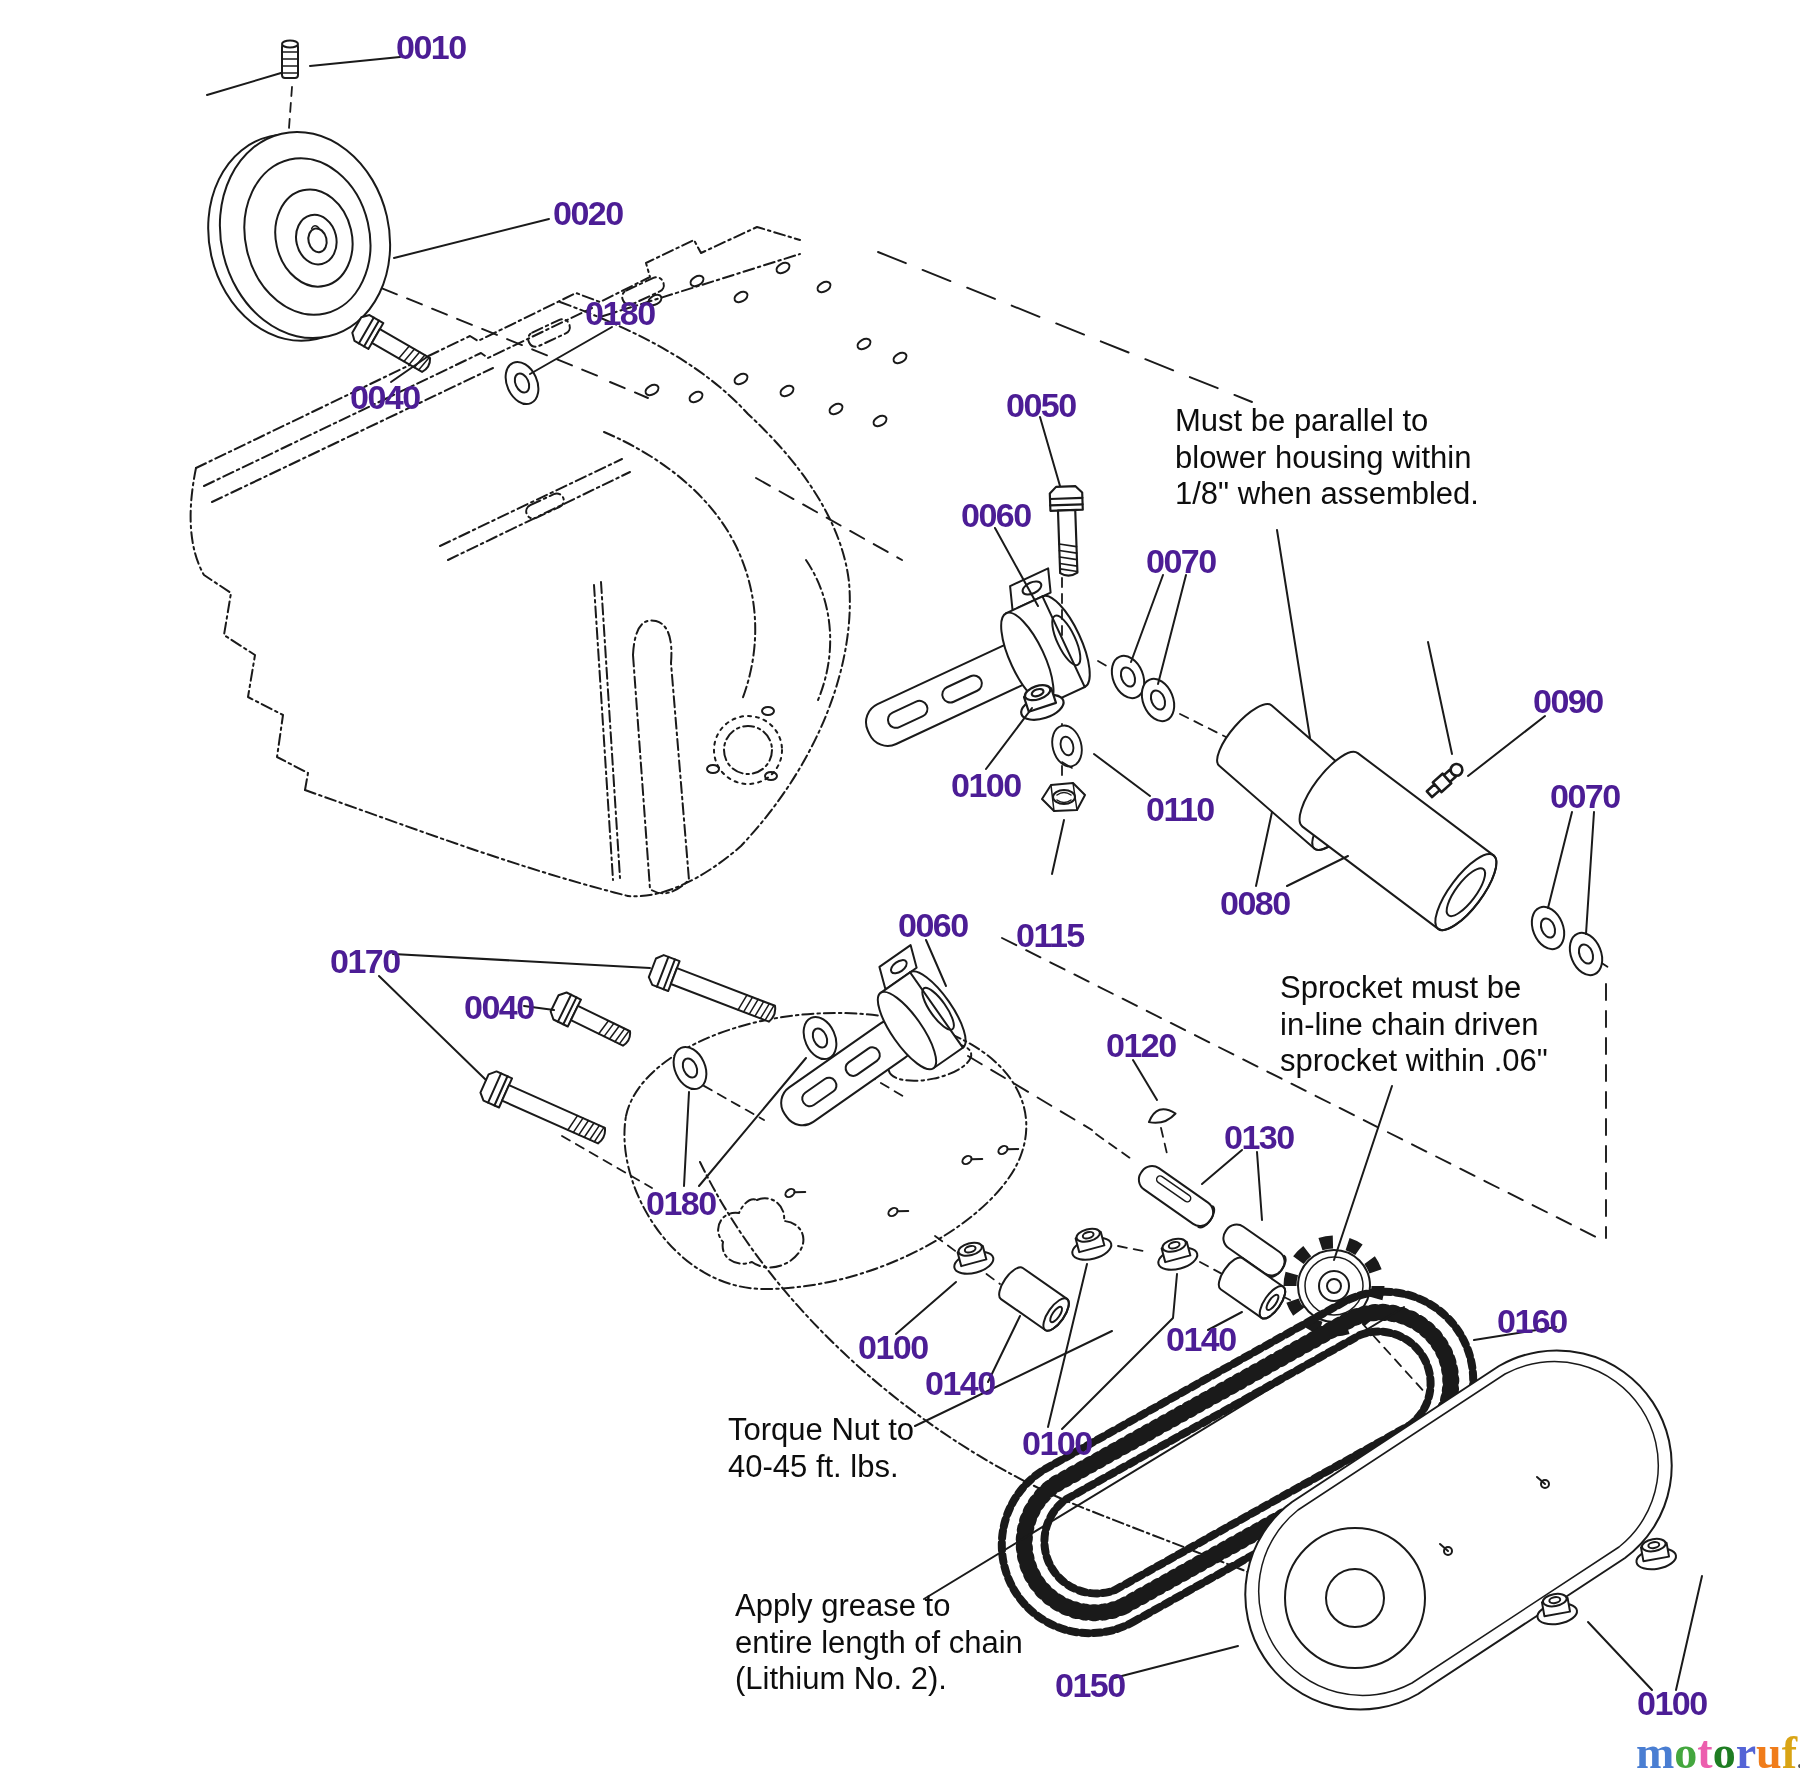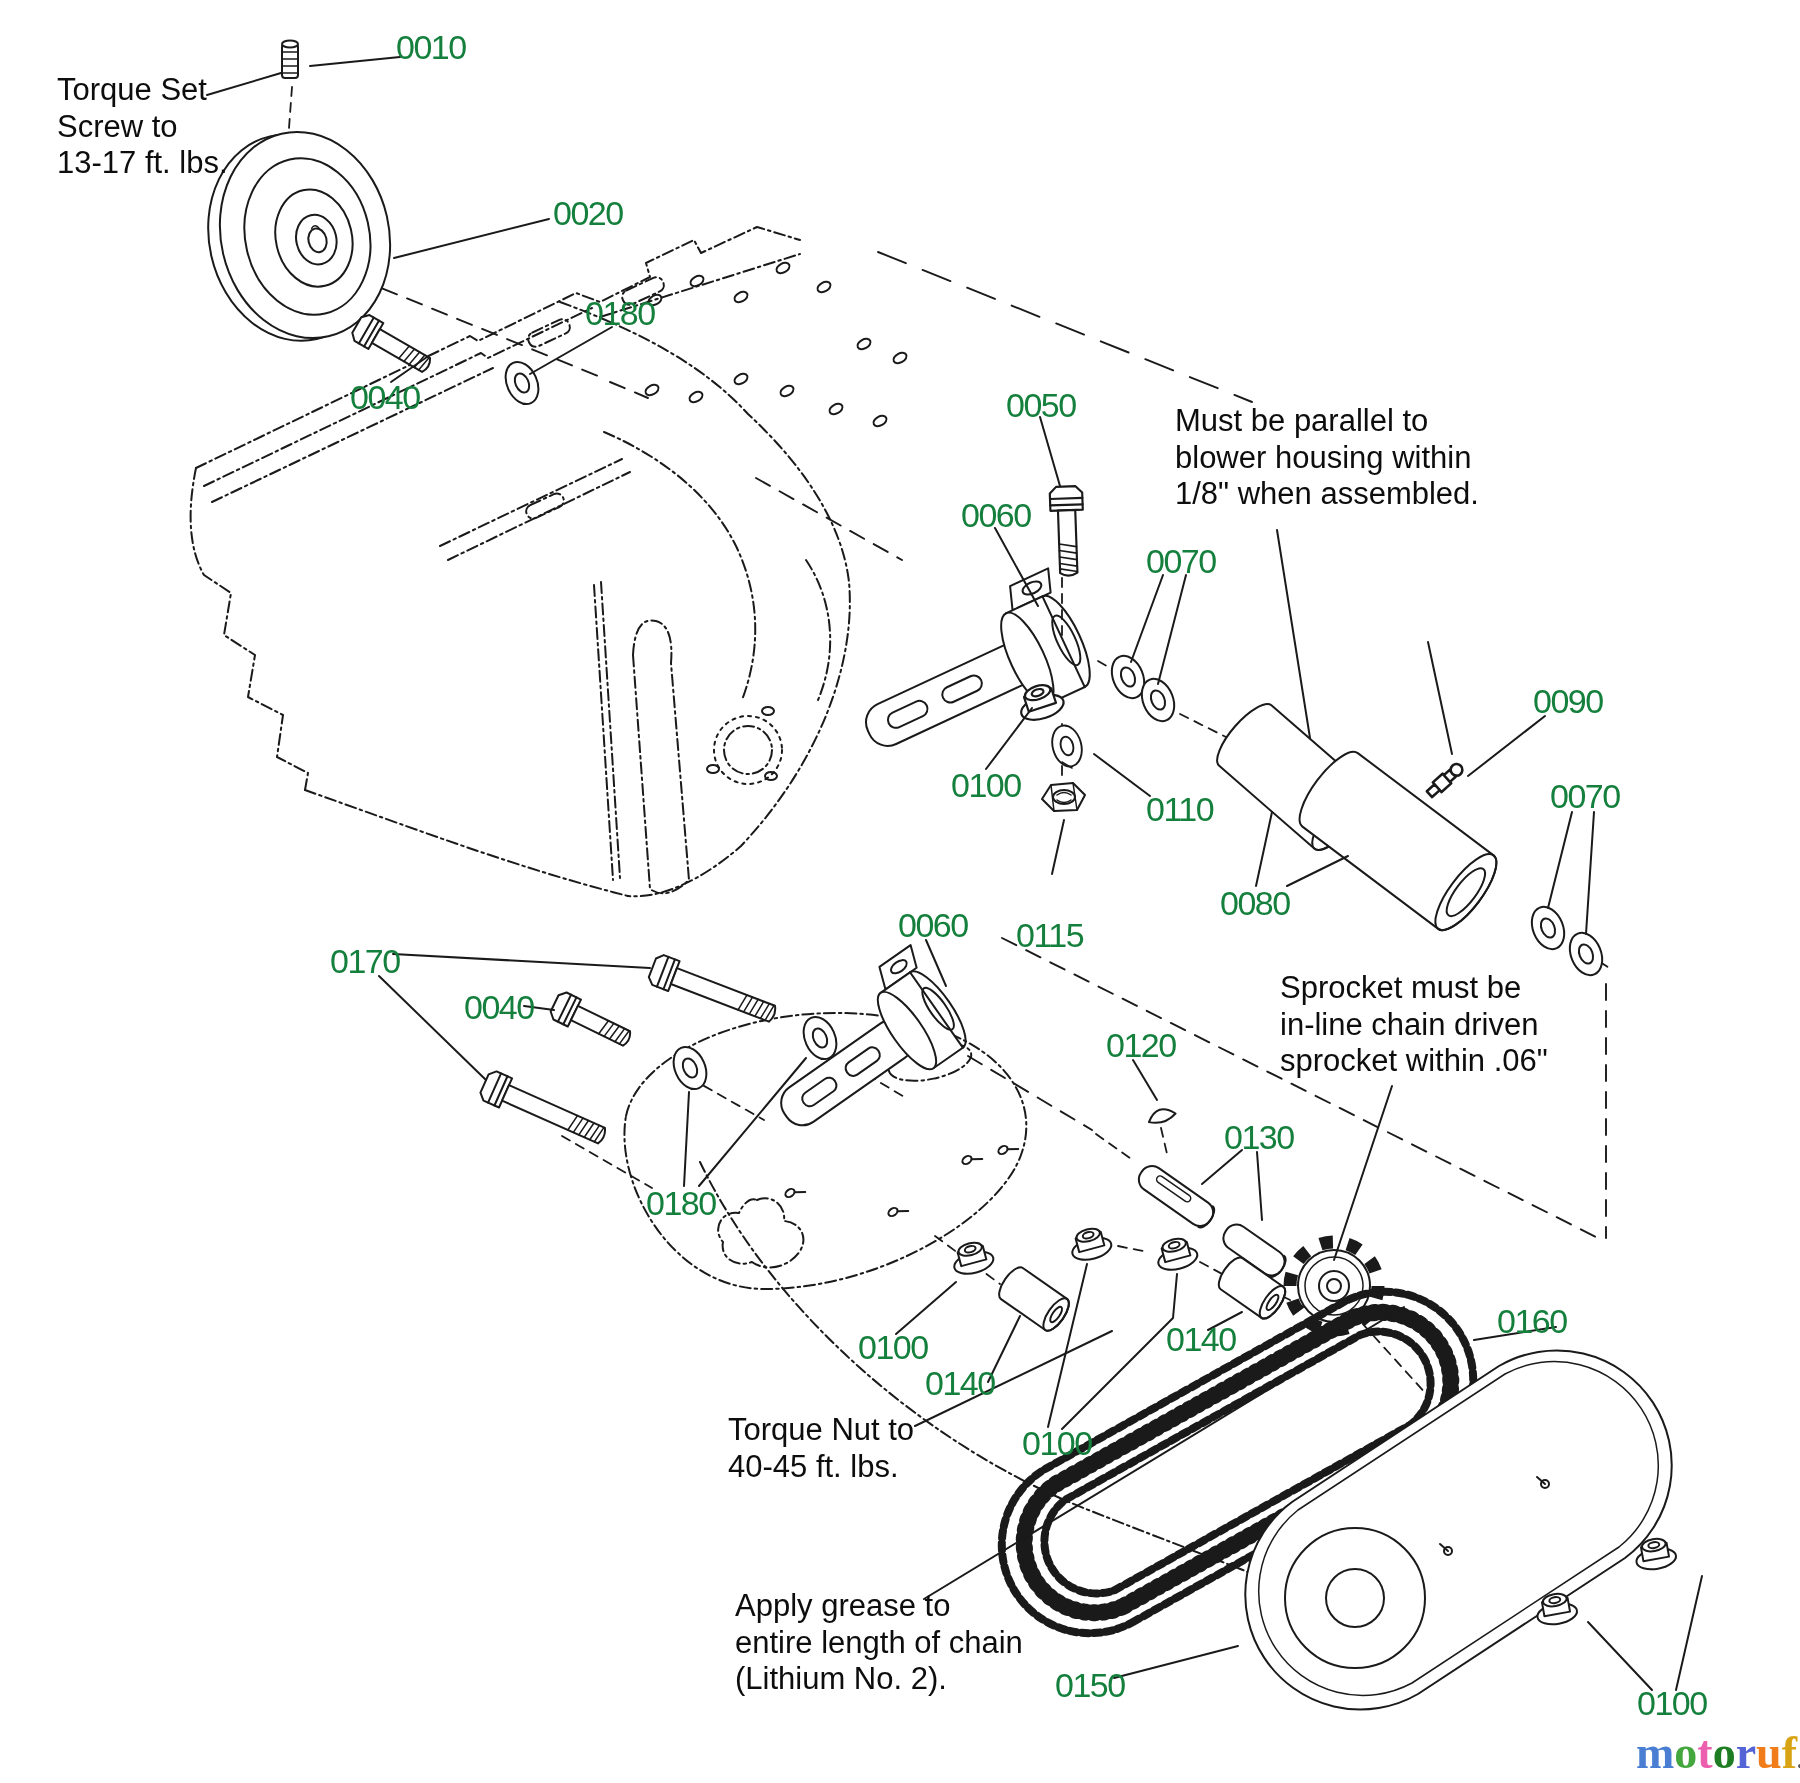--- a/index.html
+++ b/index.html
@@ -7,22 +7,22 @@
          font-family:"Liberation Sans",sans-serif;}
   .stage svg{position:absolute;left:0;top:0;}
   svg *{stroke:#1a1a1a;fill:none;stroke-width:2;stroke-linecap:round;stroke-linejoin:round;}
   .fw{fill:#fff;}
   .thin{stroke-width:1.5;}
   .ph{stroke-dasharray:11 4 2.5 4;stroke-width:1.7;}
   .dash{stroke-dasharray:16 11;stroke-width:1.9;}
   .dashsm{stroke-dasharray:9 7;stroke-width:1.8;}
   .dashlg{stroke-dasharray:30 18;stroke-width:1.9;}
   .ldr{stroke-width:2.4;}
-  .callout{position:absolute;font-weight:400;font-size:34px;line-height:1;
-           letter-spacing:-1.5px;color:#15803d;white-space:nowrap;}
+  .callout{position:absolute;font-weight:700;font-size:34px;line-height:1;
+           letter-spacing:-1.5px;color:#4c1d95;white-space:nowrap;}
   .note{position:absolute;font-size:31px;line-height:1.18;color:#0d0d0d;white-space:nowrap;}
   .watermark{position:absolute;left:1636px;top:1730px;font-family:"Liberation Serif",serif;
              font-weight:700;font-size:46px;line-height:1;white-space:nowrap;cursor:pointer;}
   .watermark .wsuffix{font-size:25px;font-weight:700;}
 </style>
 </head>
 <body>
 
 <div class="stage">
 
@@ -345,25 +345,20 @@
 <div class="callout" style="left:1106px;top:1028px">0120</div>
 <div class="callout" style="left:1224px;top:1120px">0130</div>
 <div class="callout" style="left:858px;top:1330px">0100</div>
 <div class="callout" style="left:925px;top:1366px">0140</div>
 <div class="callout" style="left:1022px;top:1426px">0100</div>
 <div class="callout" style="left:1166px;top:1322px">0140</div>
 <div class="callout" style="left:1497px;top:1304px">0160</div>
 <div class="callout" style="left:1055px;top:1668px">0150</div>
 <div class="callout" style="left:1637px;top:1686px">0100</div>
 
-<div class="note" style="left:57px;top:72px">
-  <div>Torque Set</div>
-  <div>Screw to</div>
-  <div>13-17 ft. lbs.</div>
-</div>
 <div class="note" style="left:1175px;top:403px">
   <div>Must be parallel to</div>
   <div>blower housing within</div>
   <div>1/8" when assembled.</div>
 </div>
 <div class="note" style="left:1280px;top:970px">
   <div>Sprocket must be</div>
   <div>in-line chain driven</div>
   <div>sprocket within .06"</div>
 </div>

